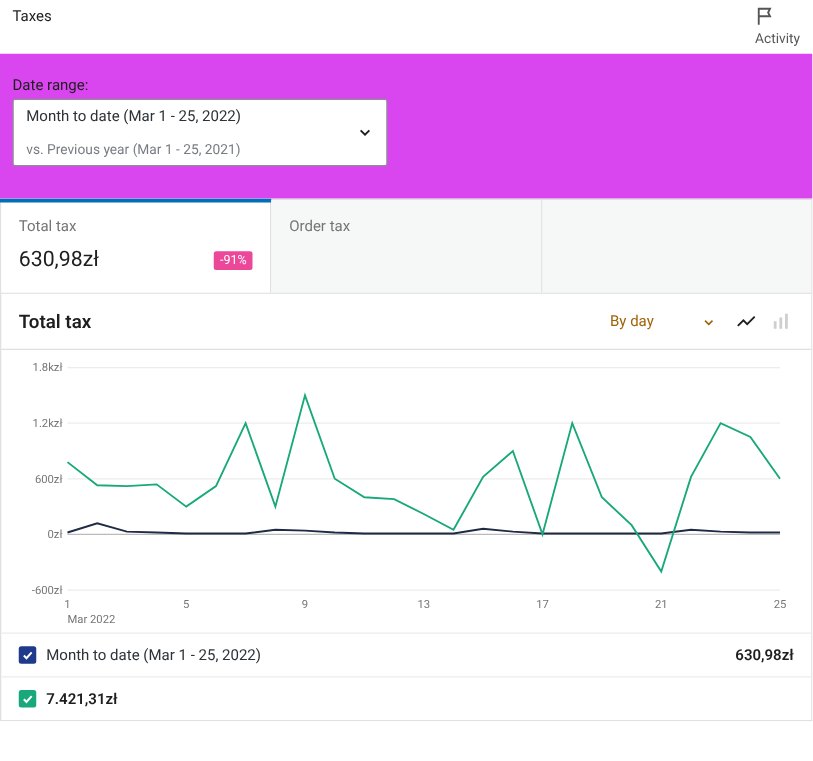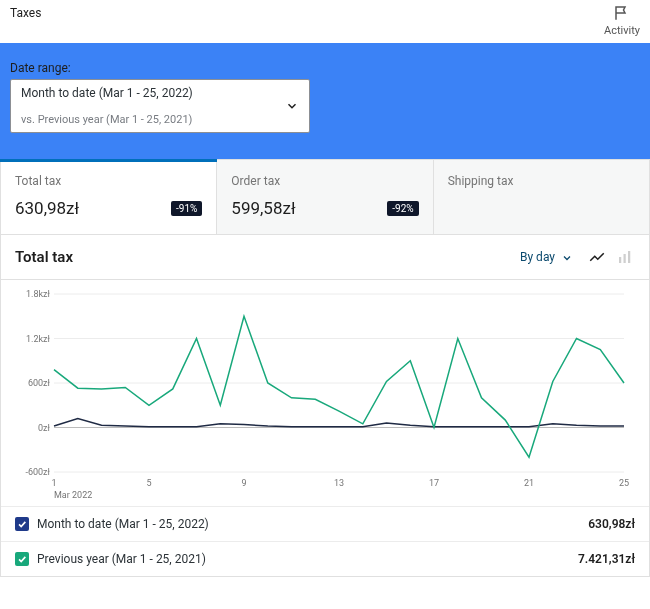--- a/index.html
+++ b/index.html
@@ -20,29 +20,29 @@
 .page-title {
   font-size: 12px;
   font-weight: 400;
   color: #1e1e1e;
   padding-top: 2px;
 }
 .top-bar .spacer { flex: 1; }
 .top-action {
   display: flex;
   flex-direction: column;
-  align-items: center;
+  align-items: flex-start;
   margin-left: 20px;
   cursor: pointer;
   color: #555;
   font-size: 11px;
 }
 .top-action svg { width: 18px; height: 18px; margin-bottom: 2px; }
 .filters {
-  background: #3b82f6;
+  background: #d946ef;
   padding: 18px 0 16px 10px;
 }
 .field-label {
   font-size: 12px;
   color: #1e1e1e;
   margin-bottom: 4px;
 }
 .dropdown {
   background: #fff;
   border: 1px solid #8c8f94;
@@ -77,44 +77,45 @@
   content: "";
   position: absolute;
   top: -1px; left: -1px; right: -1px;
   height: 3px;
   background: #006fba;
 }
 .tab-label { font-size: 12px; color: #757575; margin-bottom: 10px; }
 .tab-value-row { display: flex; align-items: center; justify-content: space-between; }
 .tab-value { font-size: 17px; color: #1e1e1e; font-weight: 400; }
 .badge {
-  background: #0f172a;
+  background: #ec4899;
   color: #fff;
   font-size: 10px;
   padding: 2px 5px;
   border-radius: 2px;
 }
 .chart-panel {
   border: 1px solid #e0e0e0;
   border-top: none;
 }
 .chart-header {
   display: flex;
   align-items: center;
   padding: 12px 14px;
   border-bottom: 1px solid #e0e0e0;
 }
 .chart-title { font-size: 15px; font-weight: 600; flex: 1; }
 .interval-select {
   display: flex;
   align-items: flex-end;
   font-size: 12px;
-  color: #0c4a6e;
+  color: #a16207;
   margin-right: 14px;
   cursor: pointer;
+  gap: 32px;
 }
 .interval-select .chev { margin-left: 6px; }
 .chart-type-buttons { display: flex; gap: 8px; }
 .chart-type-buttons .btn {
   width: 20px; height: 20px;
   display: flex; align-items: center; justify-content: center;
   cursor: pointer;
 }
 .chart-area { padding: 6px 14px 0 14px; }
 #chart-svg { width: 100%; height: 220px; display: block; }
@@ -172,27 +173,22 @@
 <div class="tabs-row" id="tabs-row">
     <div class="tab active">
       <div class="tab-label">Total tax</div>
       <div class="tab-value-row">
         <div class="tab-value">630,98zł</div>
         <div class="badge">-91%</div>
       </div>
     </div>
     <div class="tab">
       <div class="tab-label">Order tax</div>
-      <div class="tab-value-row">
-        <div class="tab-value">599,58zł</div>
-        <div class="badge">-92%</div>
-      </div>
     </div>
     <div class="tab">
-      <div class="tab-label">Shipping tax</div>
     </div>
   </div>
 
 <div class="chart-panel">
   <div class="chart-header">
     <div class="chart-title">Total tax</div>
     <div class="interval-select">
       <span>By day</span>
       <svg class="chev" width="12" height="12" viewBox="0 0 24 24" fill="none" stroke="currentColor" stroke-width="2.5">
           <polyline points="6 9 12 15 18 9"></polyline>
@@ -246,17 +242,16 @@
         </div>
         <div class="legend-label">Month to date (Mar 1 - 25, 2022)</div>
         <div class="legend-value">630,98zł</div>
       </div>
       <div class="legend-row">
         <div class="legend-check green">
           <svg viewBox="0 0 24 24" fill="none" stroke="#fff" stroke-width="4">
             <polyline points="5 13 10 18 20 7"></polyline>
           </svg>
         </div>
-        <div class="legend-label">Previous year (Mar 1 - 25, 2021)</div>
         <div class="legend-value">7.421,31zł</div>
       </div>
     </div>
 </div>
 
 </body></html>

